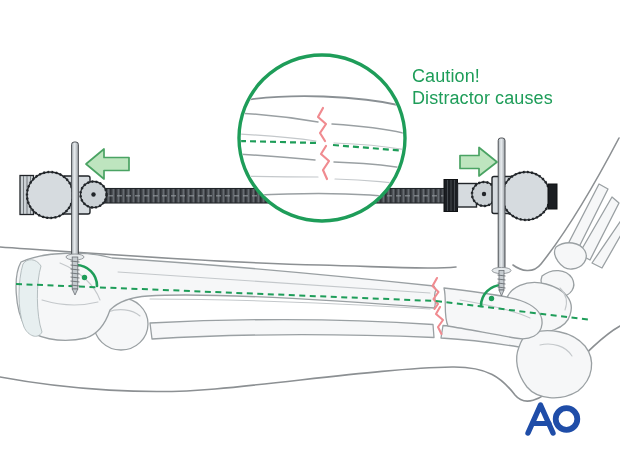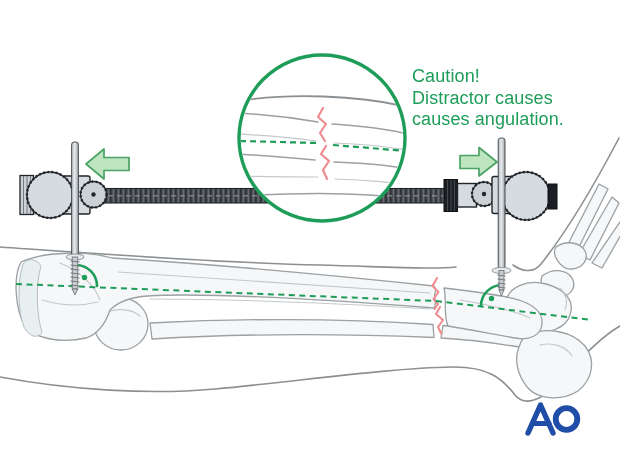--- a/index.html
+++ b/index.html
@@ -195,16 +195,15 @@
     <g aria-label="AO">
       <path class="logo-stroke" stroke-width="5.4" d="M528,433 L540.5,405 L553,433"></path>
       <path class="logo-stroke" stroke-width="5" d="M532.5,423.5 L549,423.5"></path>
       <circle class="logo-stroke" stroke-width="5.8" cx="566.5" cy="419" r="10.8"></circle>
     </g>
   </svg>
 
   <div class="caution">
     <span>Caution!</span>
     <span>Distractor causes</span>
-    <span>causes angulation.</span>
   </div>
 
 </div>
 
 </body></html>

